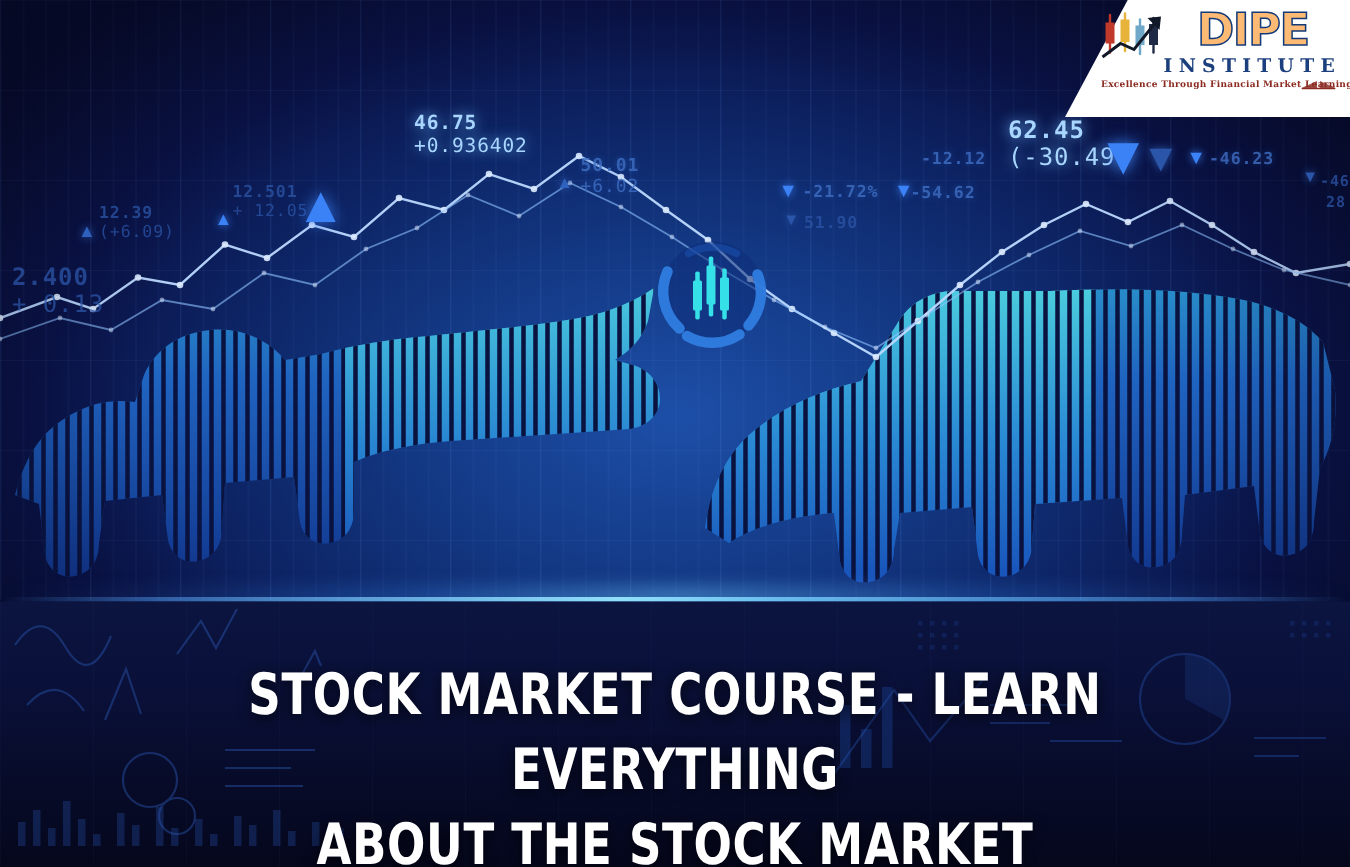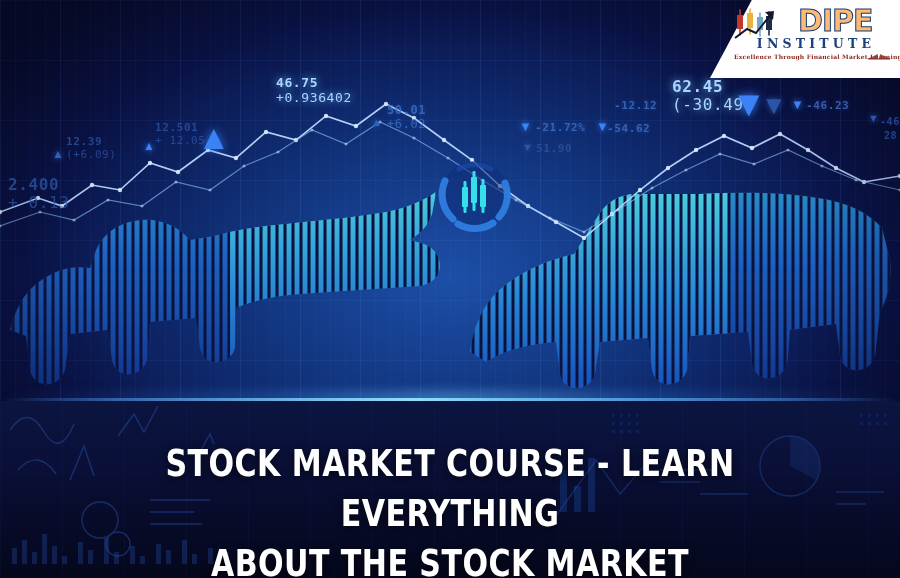--- a/index.html
+++ b/index.html
@@ -114,21 +114,21 @@
   .logo-word{
     position:absolute;left:45px;top:0px;
     font-family:"DejaVu Sans", sans-serif;
     font-weight:bold;font-size:30px;letter-spacing:-1px;
     color:#fdba74;
     margin-left:23px;
     -webkit-text-stroke:1px #123a78;
   }
   .logo-sub{
     position:absolute;left:8px;top:33px;width:156px;
-    text-align:center;
+    text-align:right;
     font-family:"DejaVu Serif", serif;
     font-size:12.5px;font-weight:bold;letter-spacing:4.2px;
     color:#1c3f7d;
   }
   .logo-tag{
     position:absolute;left:4px;top:50px;width:136px;
     text-align:center;
     font-family:"DejaVu Serif", serif;
     font-size:6px;font-weight:bold;letter-spacing:.2px;
     color:#8b2b22;

